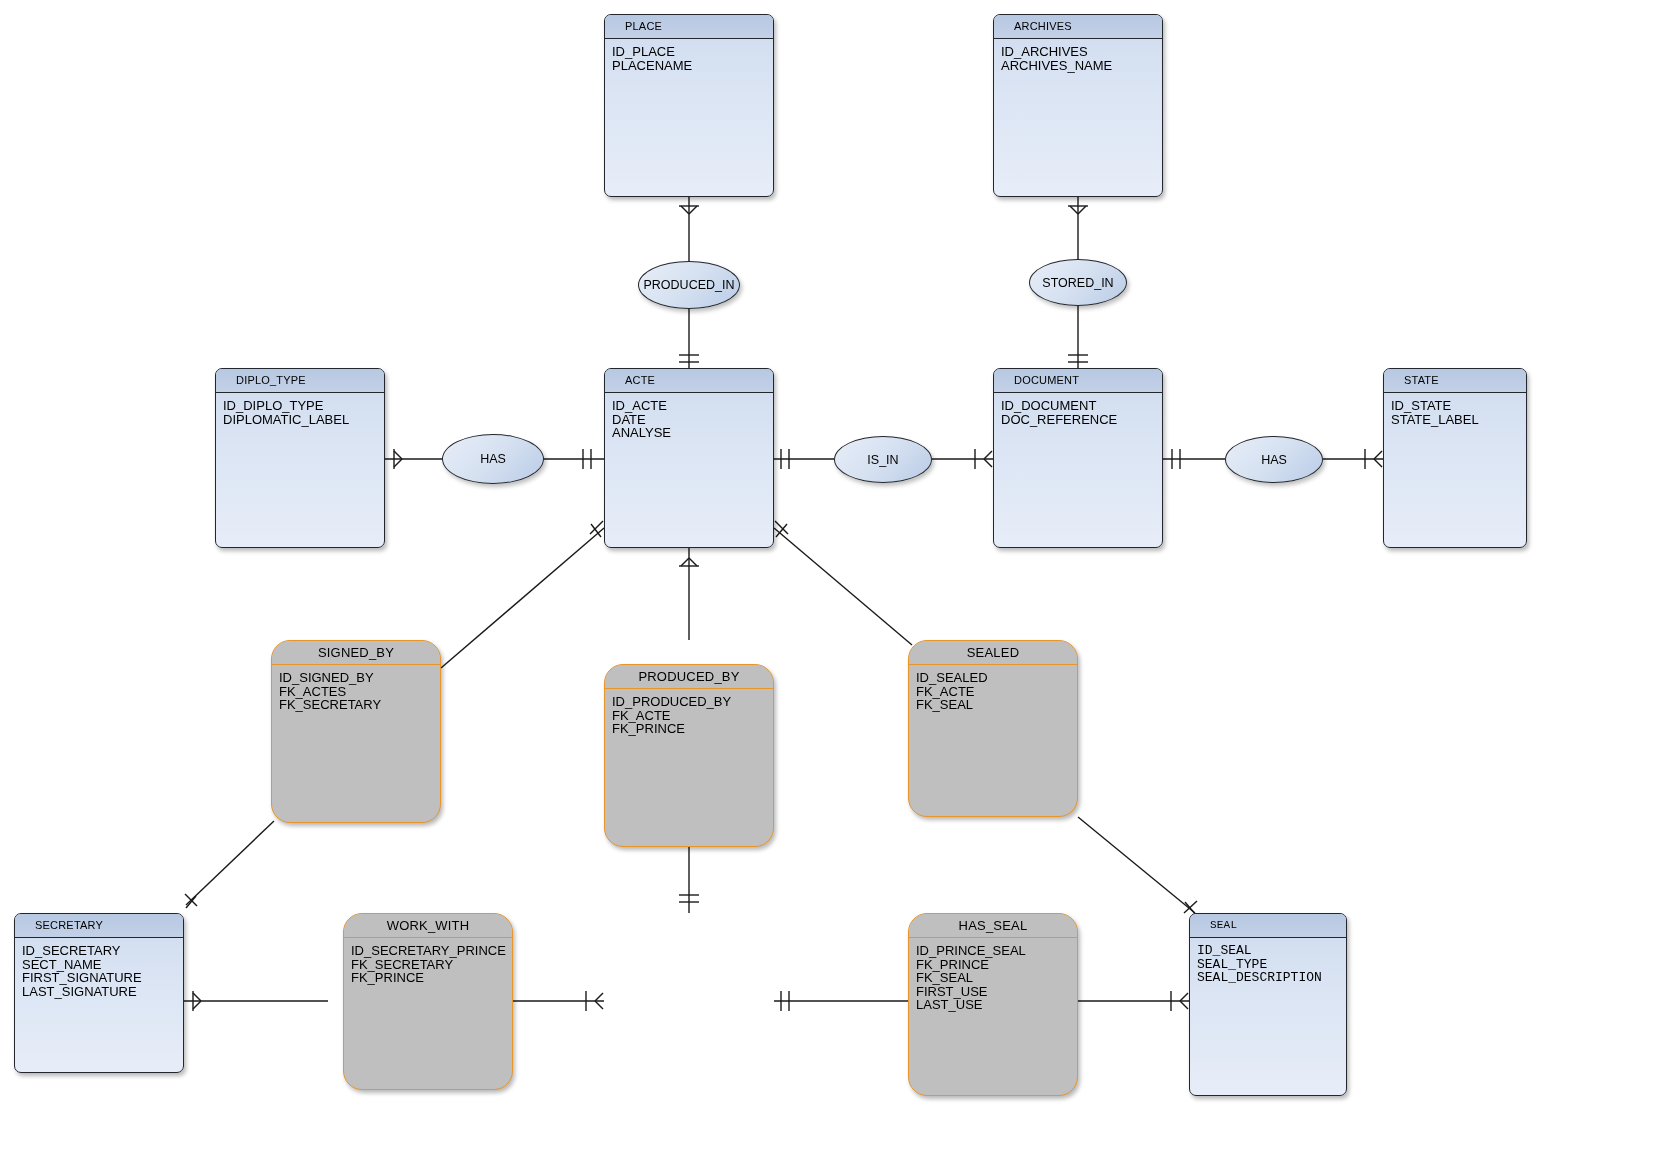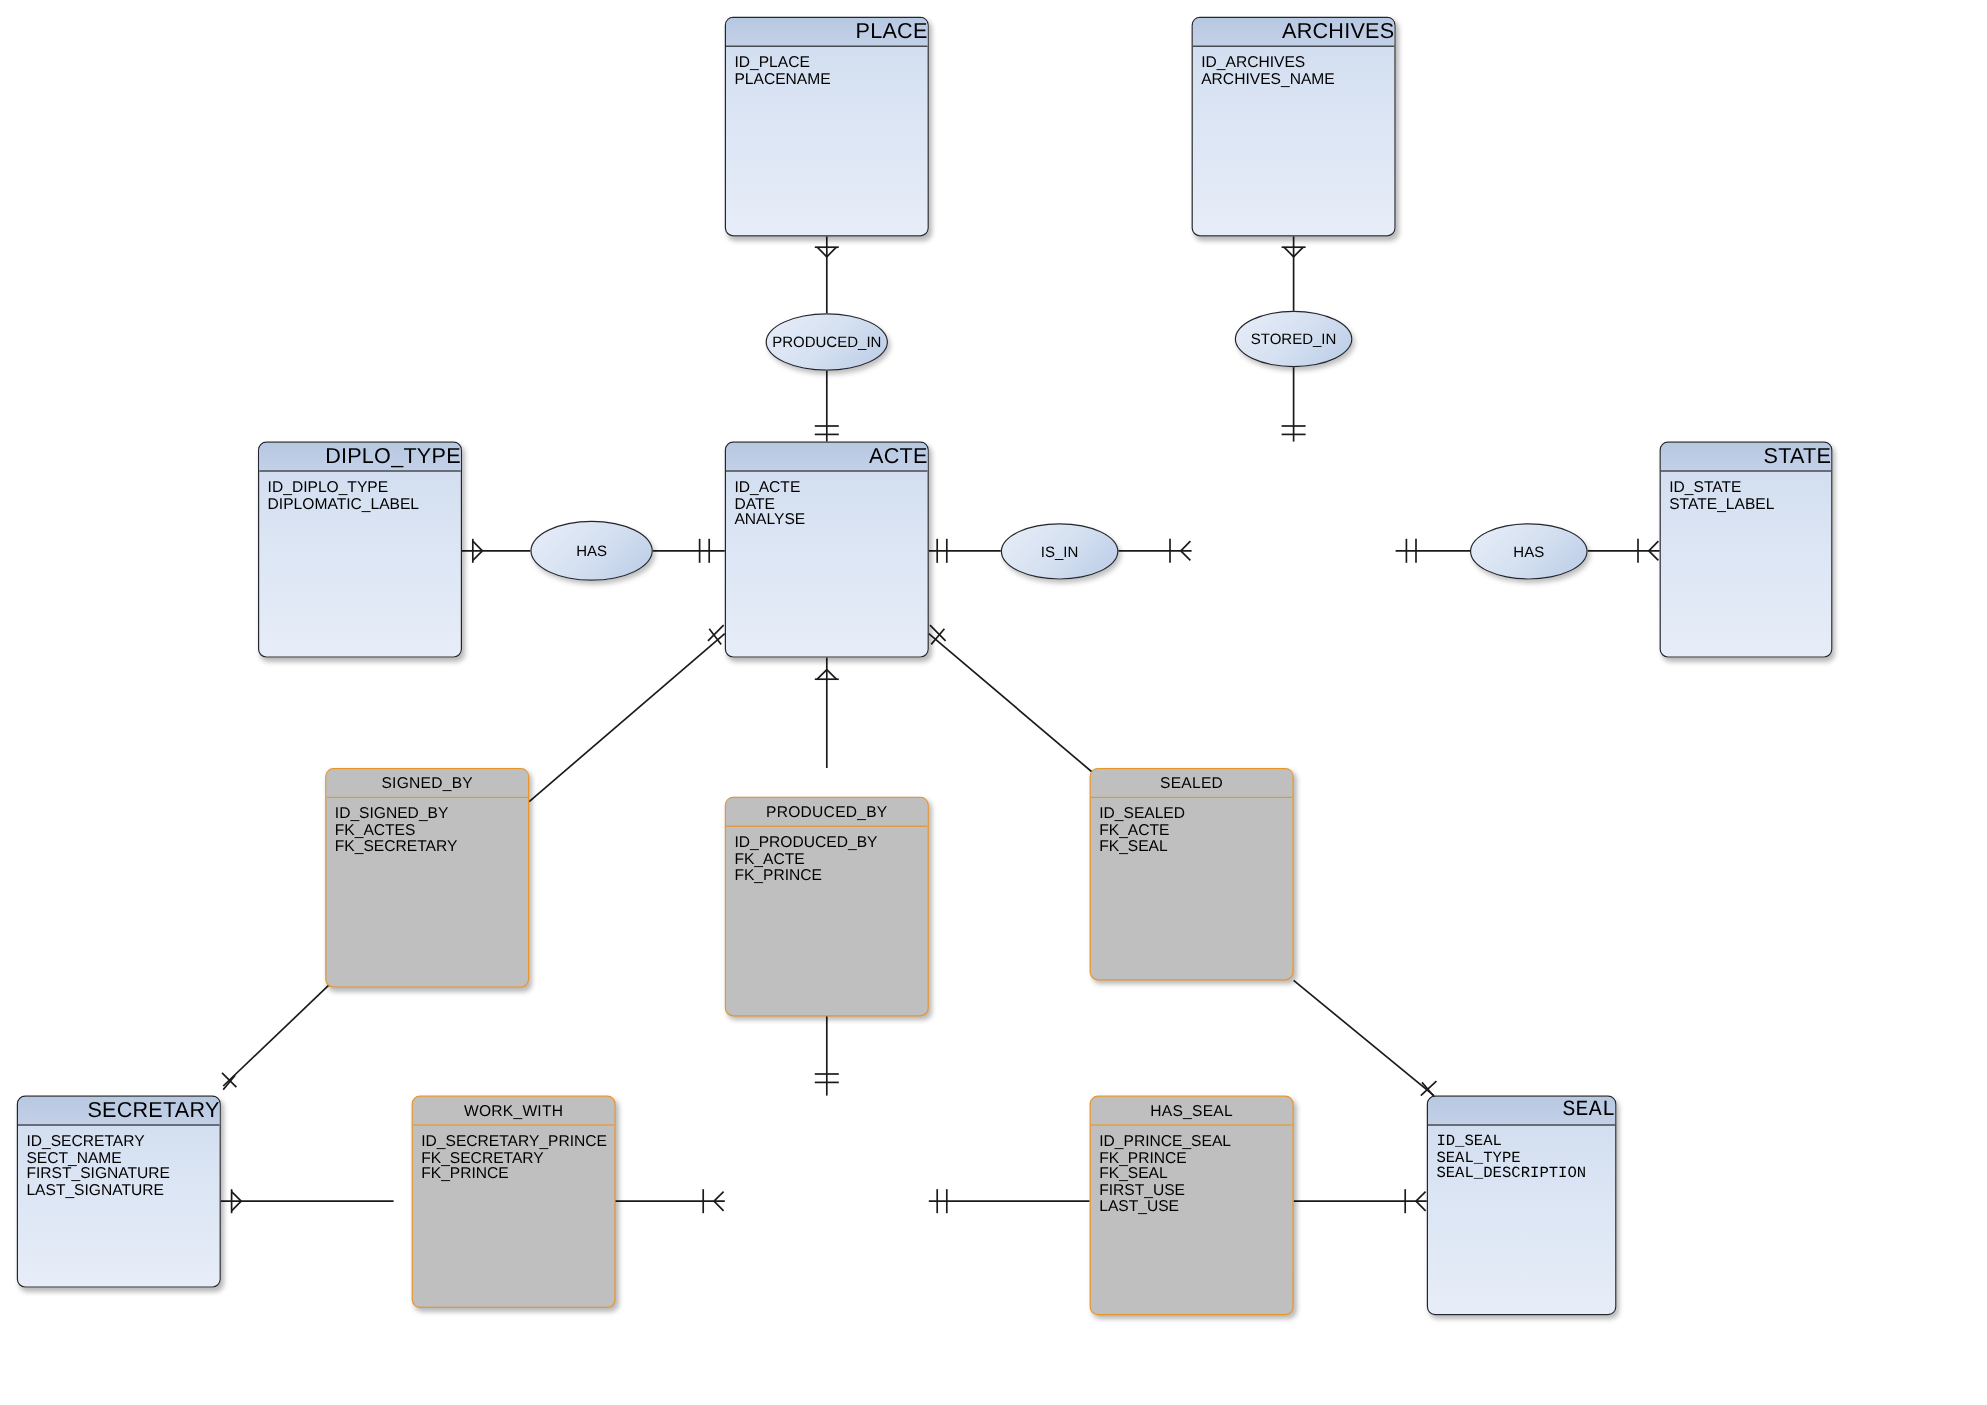--- a/index.html
+++ b/index.html
@@ -27,39 +27,40 @@
     box-sizing: border-box;
     border-radius: 7px;
     border: 1px solid #23272d;
     background: linear-gradient(180deg, #cfdbee 0%, #dbe5f4 45%, #e7edf8 100%);
     box-shadow: 2px 3px 4px rgba(0,0,0,0.28);
     overflow: hidden;
   }
   .entity .hdr {
     height: 23px;
     line-height: 23px;
-    text-align: right;
-    font-size: 18px;
+    text-align: left;
+    font-size: 11px;
     color: #000000;
     background: linear-gradient(180deg, #b7c8e2 0%, #c3d1e7 100%);
     border-bottom: 1px solid #23272d;
     letter-spacing: 0.2px;
+    padding-left: 20px;
   }
   .entity .attrs {
     padding: 6px 7px 0 7px;
     font-size: 13px;
     line-height: 13.6px;
     color: #000000;
   }
   .entity .attrs div { white-space: nowrap; }
 
   .assoc {
     position: absolute;
     box-sizing: border-box;
-    border-radius: 7px;
+    border-radius: 19px;
     border: 1.5px solid #e8952c;
     background: #bfbfbf;
     box-shadow: 2px 3px 4px rgba(0,0,0,0.28);
     overflow: hidden;
   }
   .assoc .hdr {
     height: 23px;
     line-height: 23px;
     text-align: center;
     font-size: 13px;
@@ -215,20 +216,27 @@
 
   <div class="entity" style="left:604px;top:368px;width:170px;height:180px;">
     <div class="hdr">ACTE</div>
     <div class="attrs">
       <div>ID_ACTE</div>
       <div>DATE</div>
       <div>ANALYSE</div>
     </div>
   </div>
 
+  <div class="entity" style="left:993px;top:368px;width:170px;height:180px;">
+    <div class="hdr">DOCUMENT</div>
+    <div class="attrs">
+      <div>ID_DOCUMENT</div>
+      <div>DOC_REFERENCE</div>
+    </div>
+  </div>
 
   <div class="entity" style="left:1383px;top:368px;width:144px;height:180px;">
     <div class="hdr">STATE</div>
     <div class="attrs">
       <div>ID_STATE</div>
       <div>STATE_LABEL</div>
     </div>
   </div>
 
   <div class="entity" style="left:14px;top:913px;width:170px;height:160px;">

